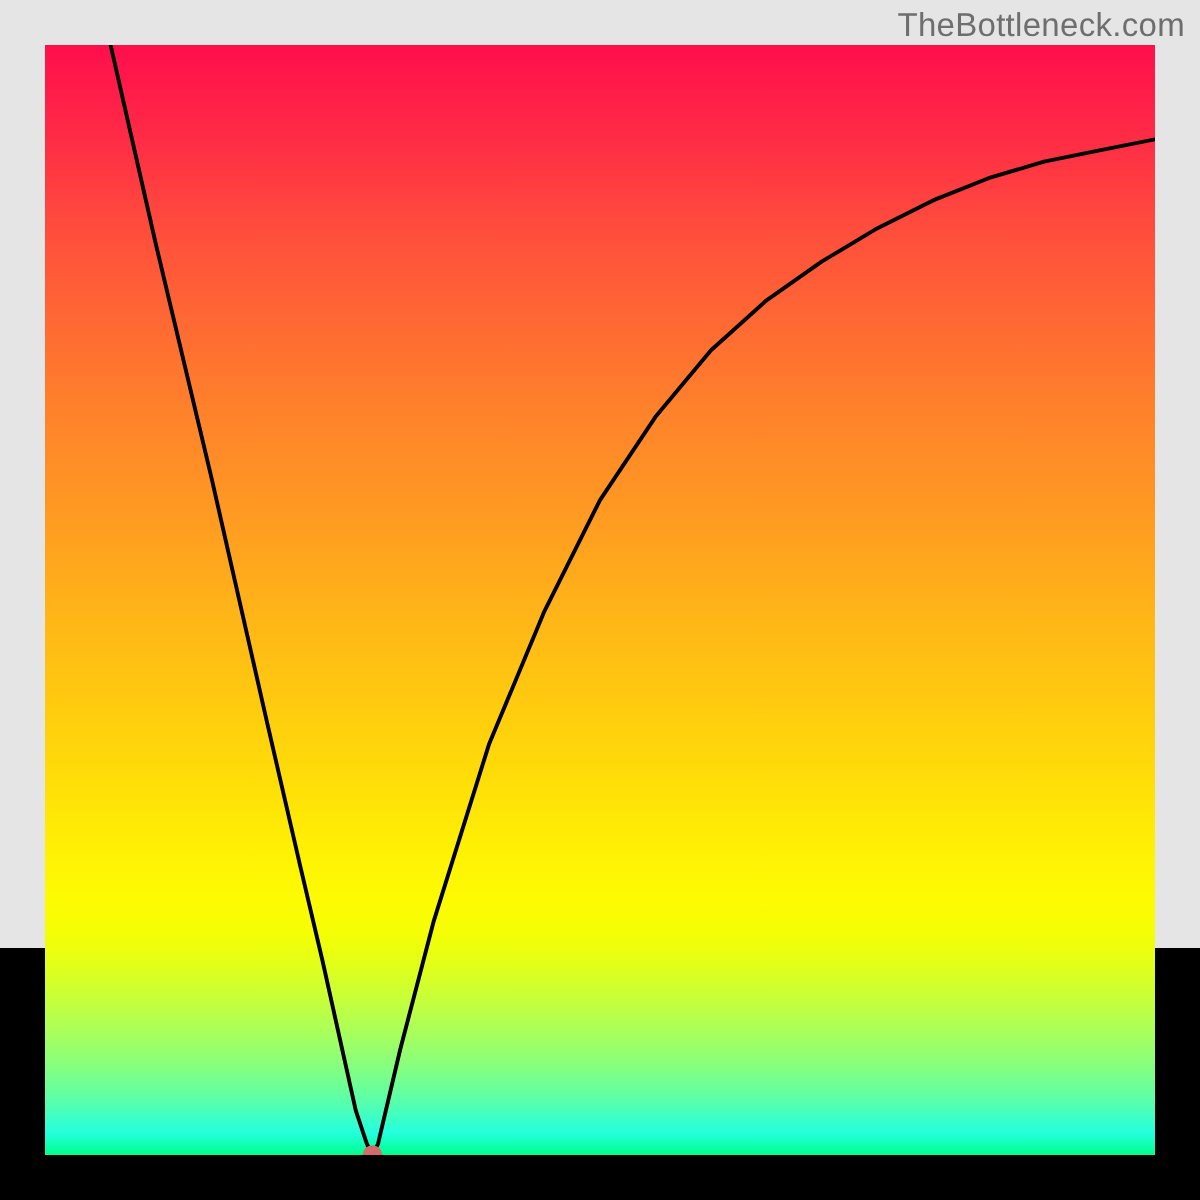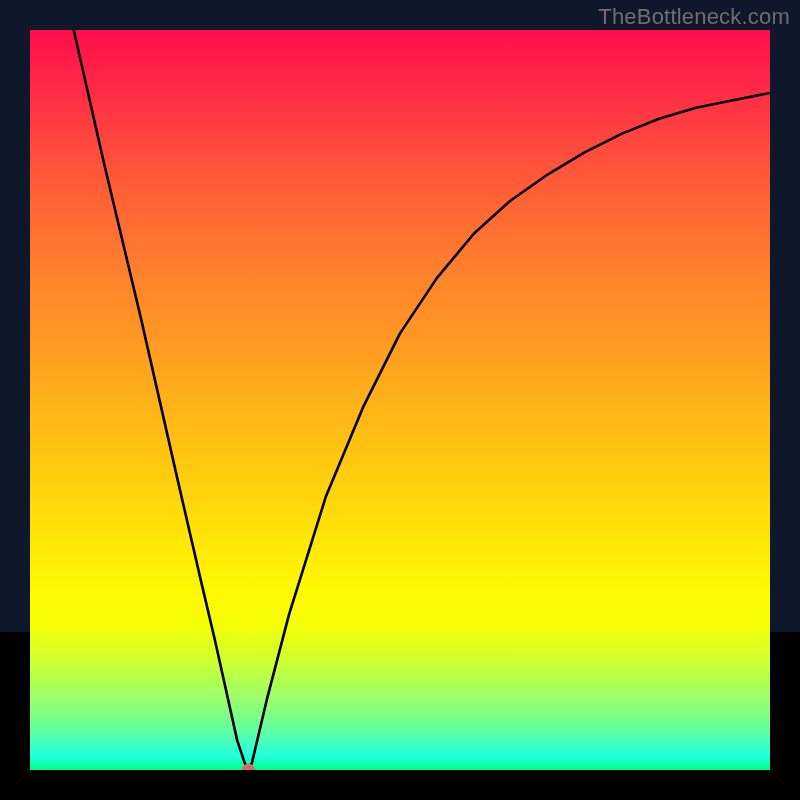--- a/index.html
+++ b/index.html
@@ -9,21 +9,21 @@
     background: #000;
     position: relative;
     font-family: Arial, sans-serif;
   }
   .frame {
     position: absolute;
     top: 0;
     left: 0;
     width: 800px;
     height: 632px;
-    background: #0f172a;
+    background: #e5e5e5;
   }
   .plot-area {
     position: absolute;
     top: 30px;
     left: 30px;
     width: 740px;
     height: 740px;
     overflow: hidden;
     background: linear-gradient(to bottom,
       #ff0e4c 0%,

